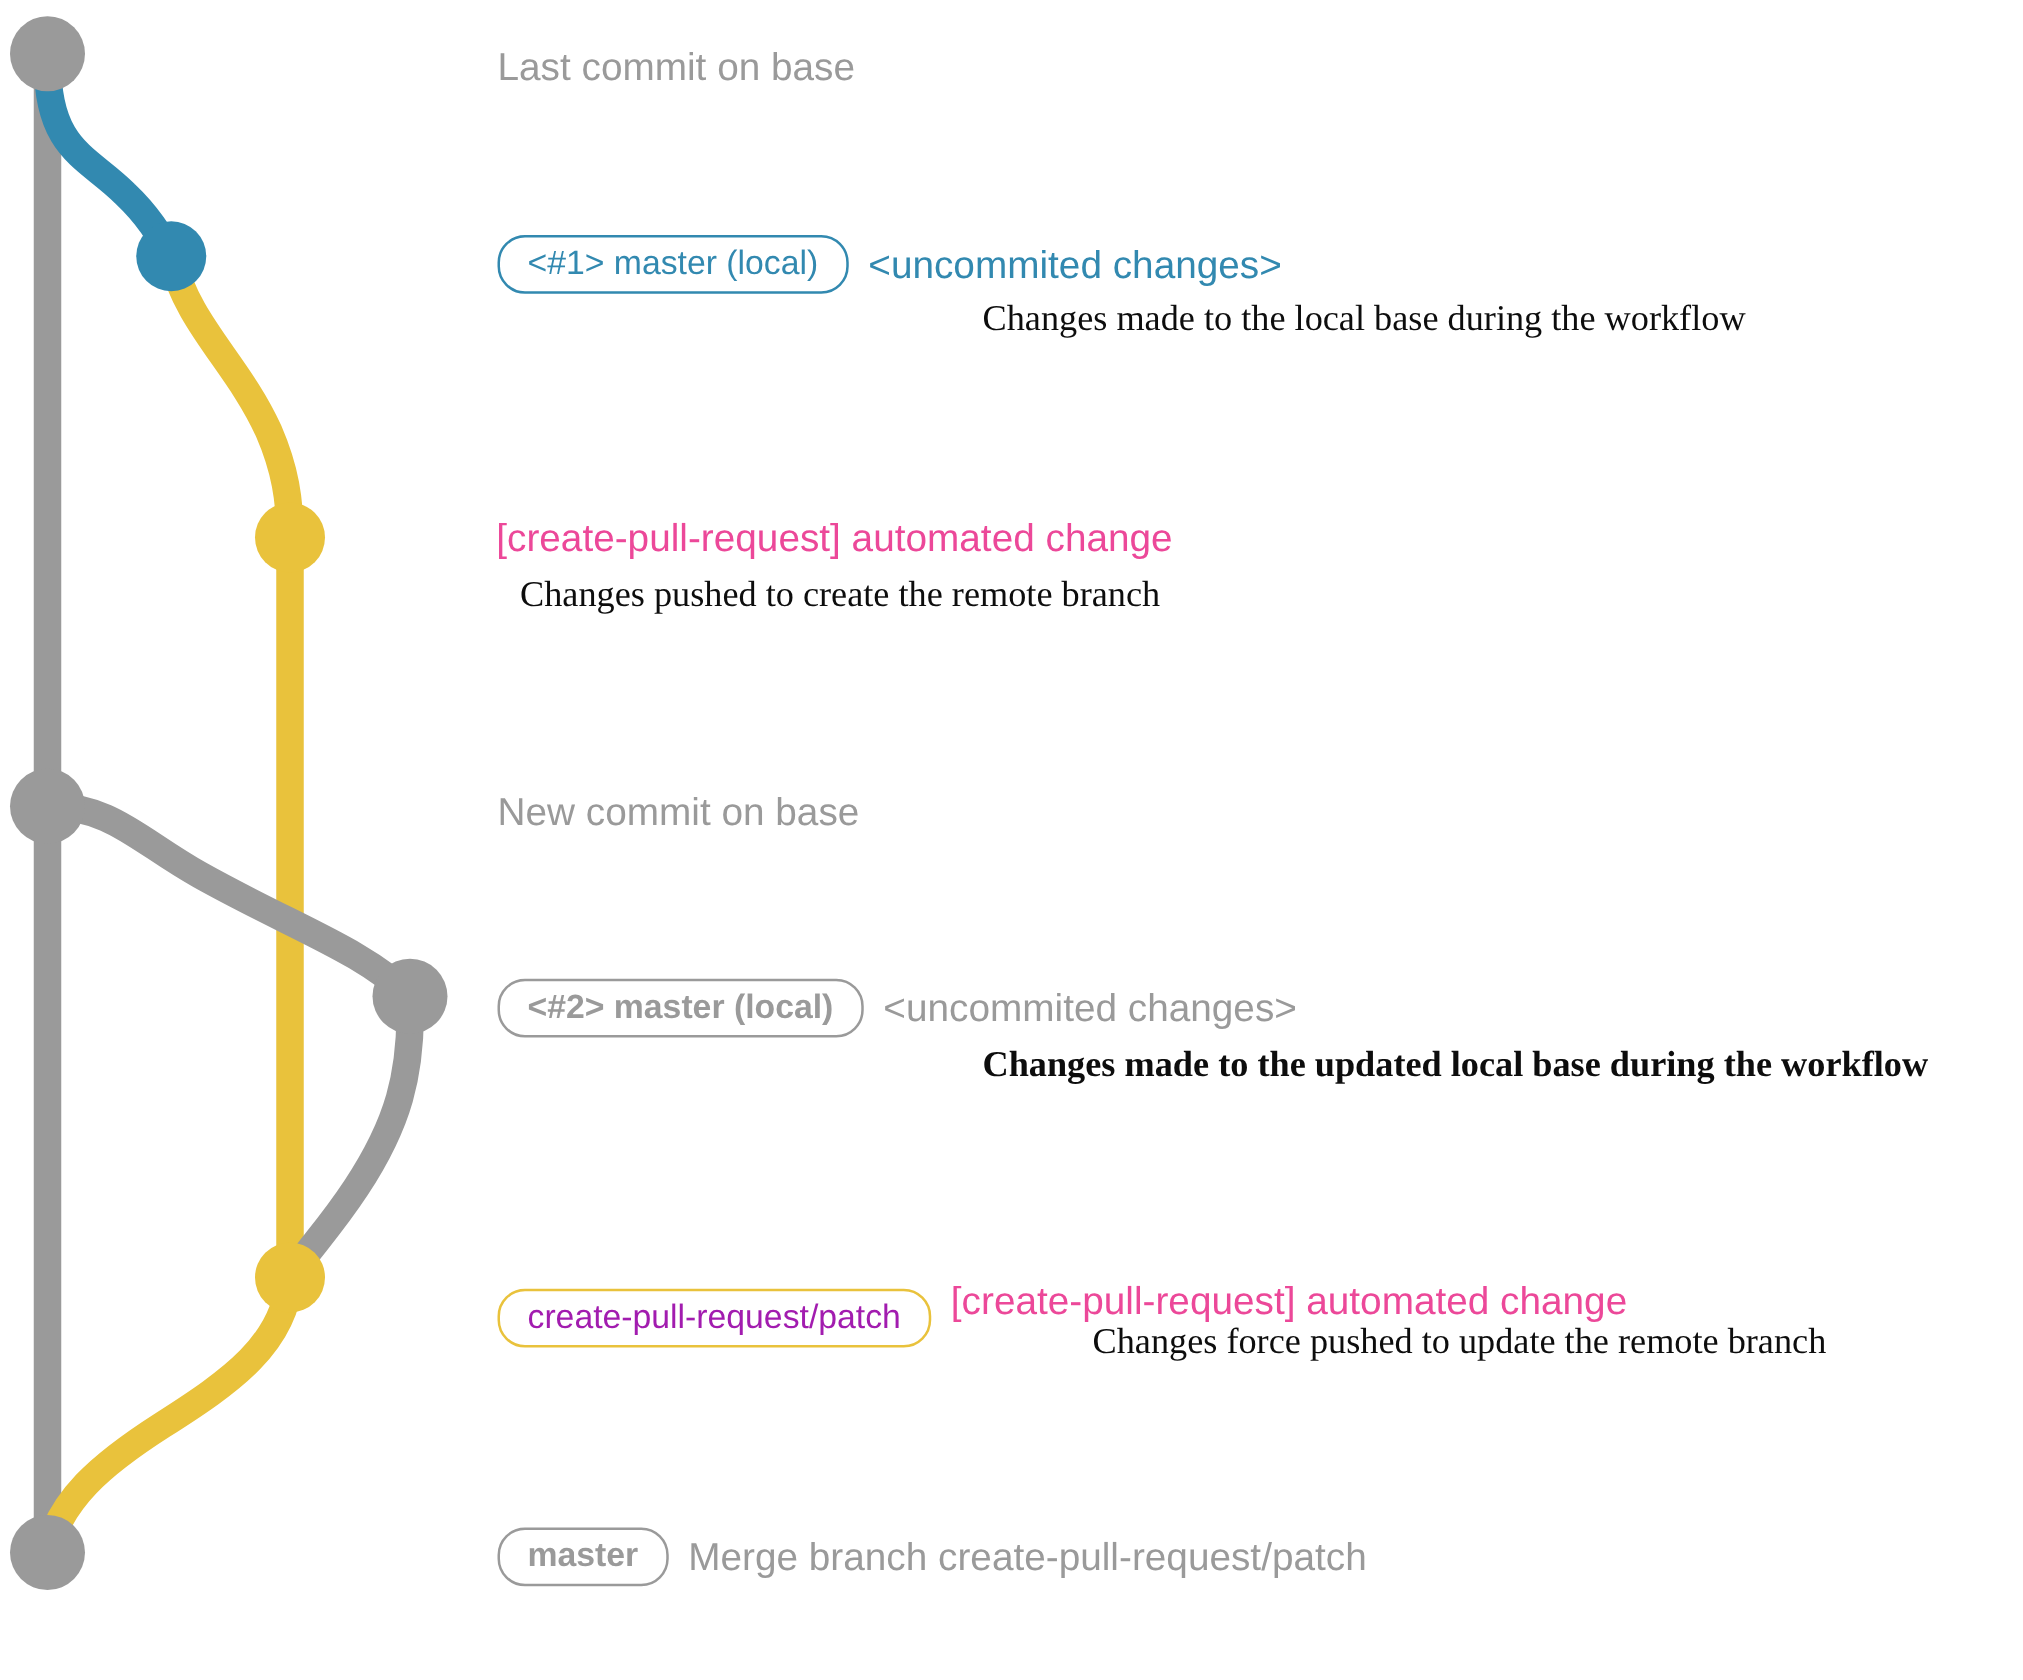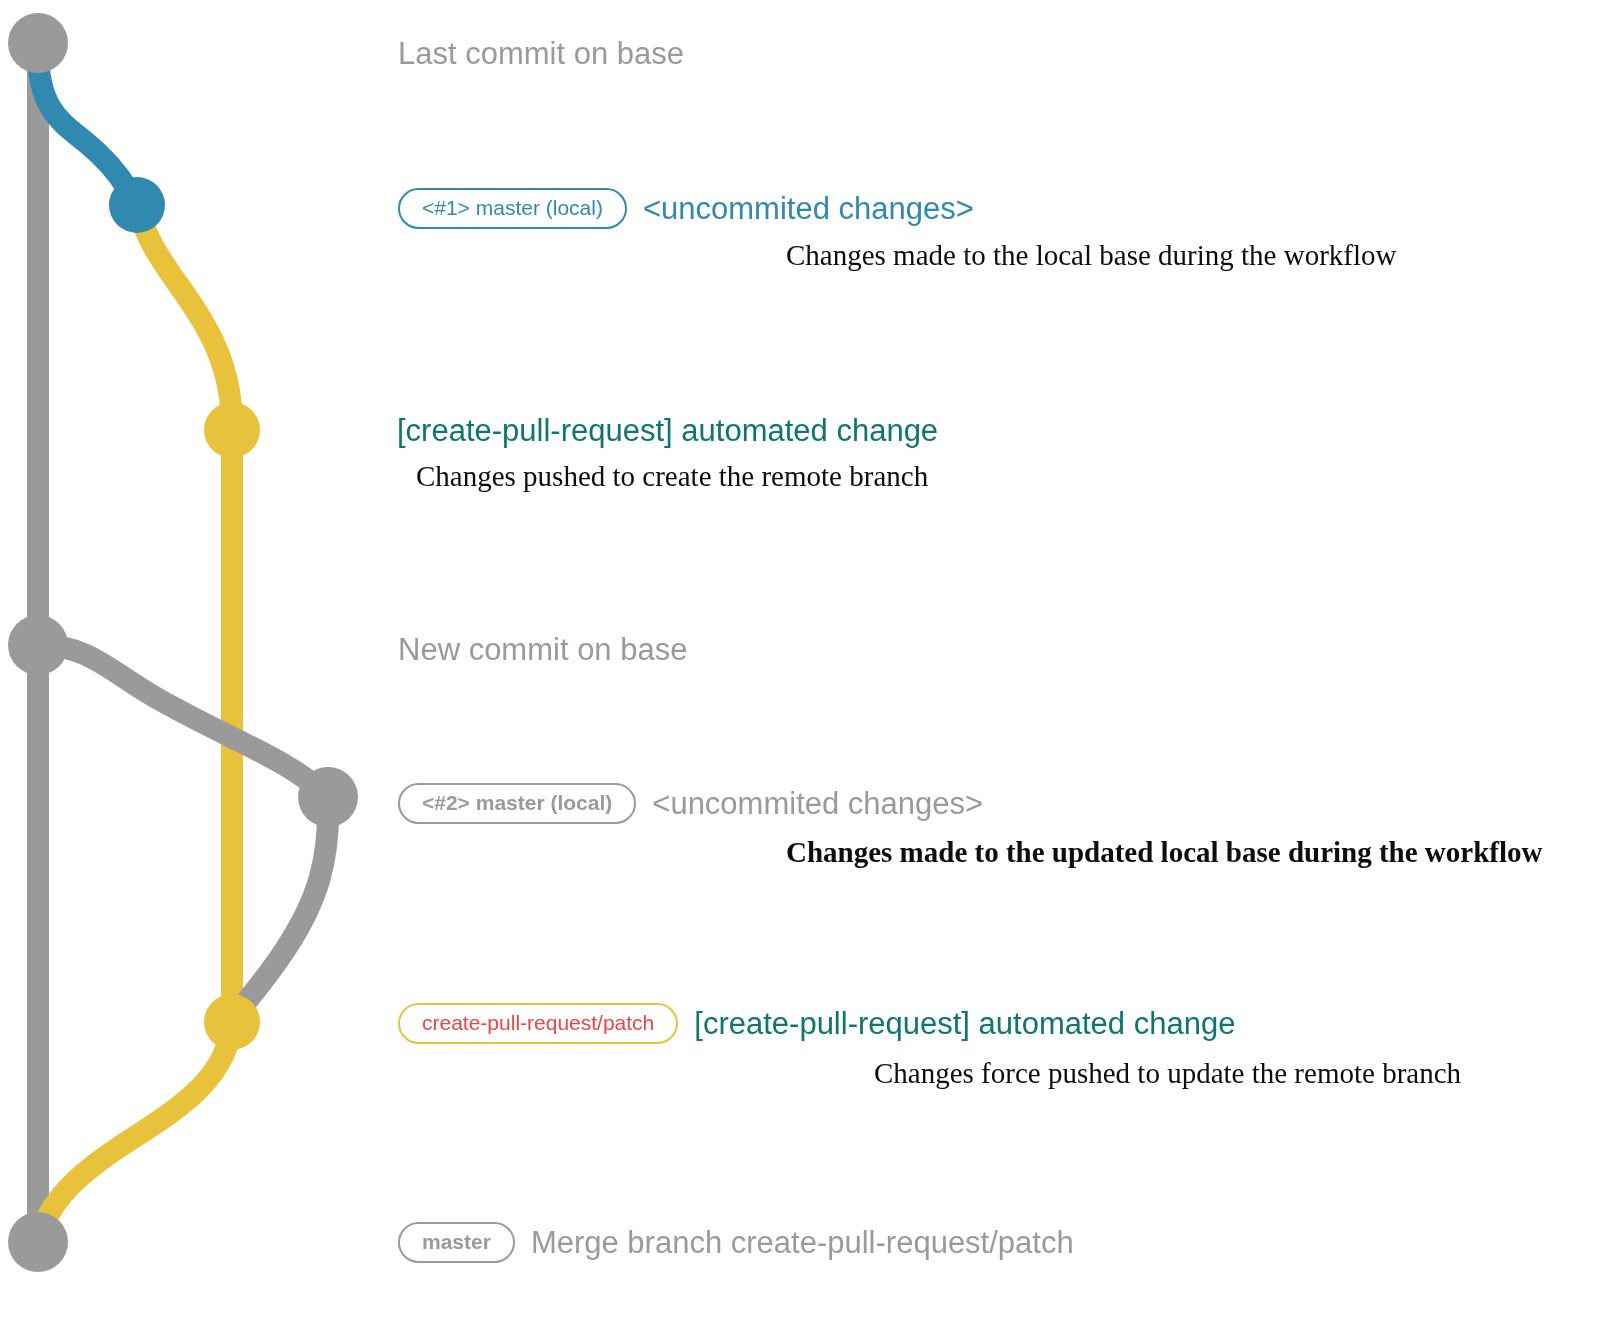--- a/index.html
+++ b/index.html
@@ -38,49 +38,50 @@
     align-items: center;
   }
 
   .badge {
     display: inline-flex;
     align-items: center;
     justify-content: center;
     border: 2px solid #be185d;
     border-radius: 22px;
     padding: 7px 22px 9px 22px;
-    font-size: 21px;
+    font-size: 27px;
     line-height: 1;
     color: #9a9a9a;
     white-space: nowrap;
     background: transparent;
     box-sizing: border-box;
   }
   .badge.blue {
     border-color: #3289b0;
     color: #3289b0;
   }
   .badge.yellow {
     border-color: #e9c23c;
-    color: #ef4444;
+    color: #a21caf;
+    margin-top: 28px;
   }
   .badge.gray {
     border-color: #9a9a9a;
     color: #9a9a9a;
     font-weight: bold;
   }
 
   .subject {
     font-size: 31px;
     line-height: 1;
     white-space: nowrap;
     margin-left: 16px;
   }
   .subject.blue  { color: #3289b0; }
-  .subject.yellow{ color: #0f766e; text-align: right; }
+  .subject.yellow{ color: #ec4899; text-align: right; }
   .subject.gray  { color: #9a9a9a; }
 
   .standalone {
     font-size: 31px;
     line-height: 1;
     white-space: nowrap;
     margin-left: 0;
   }
 
   .desc {

